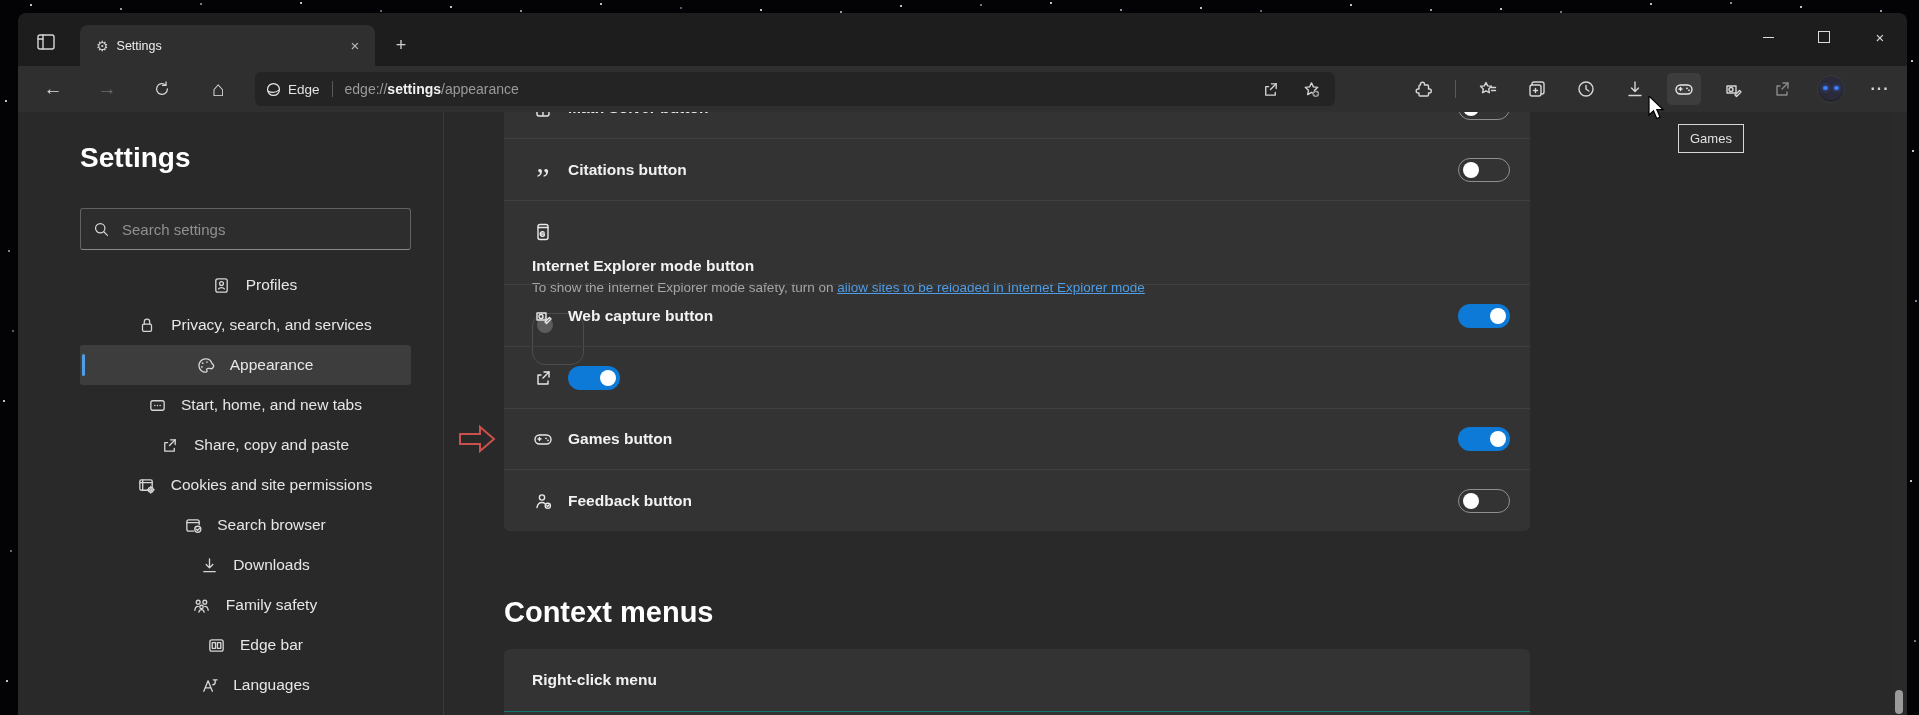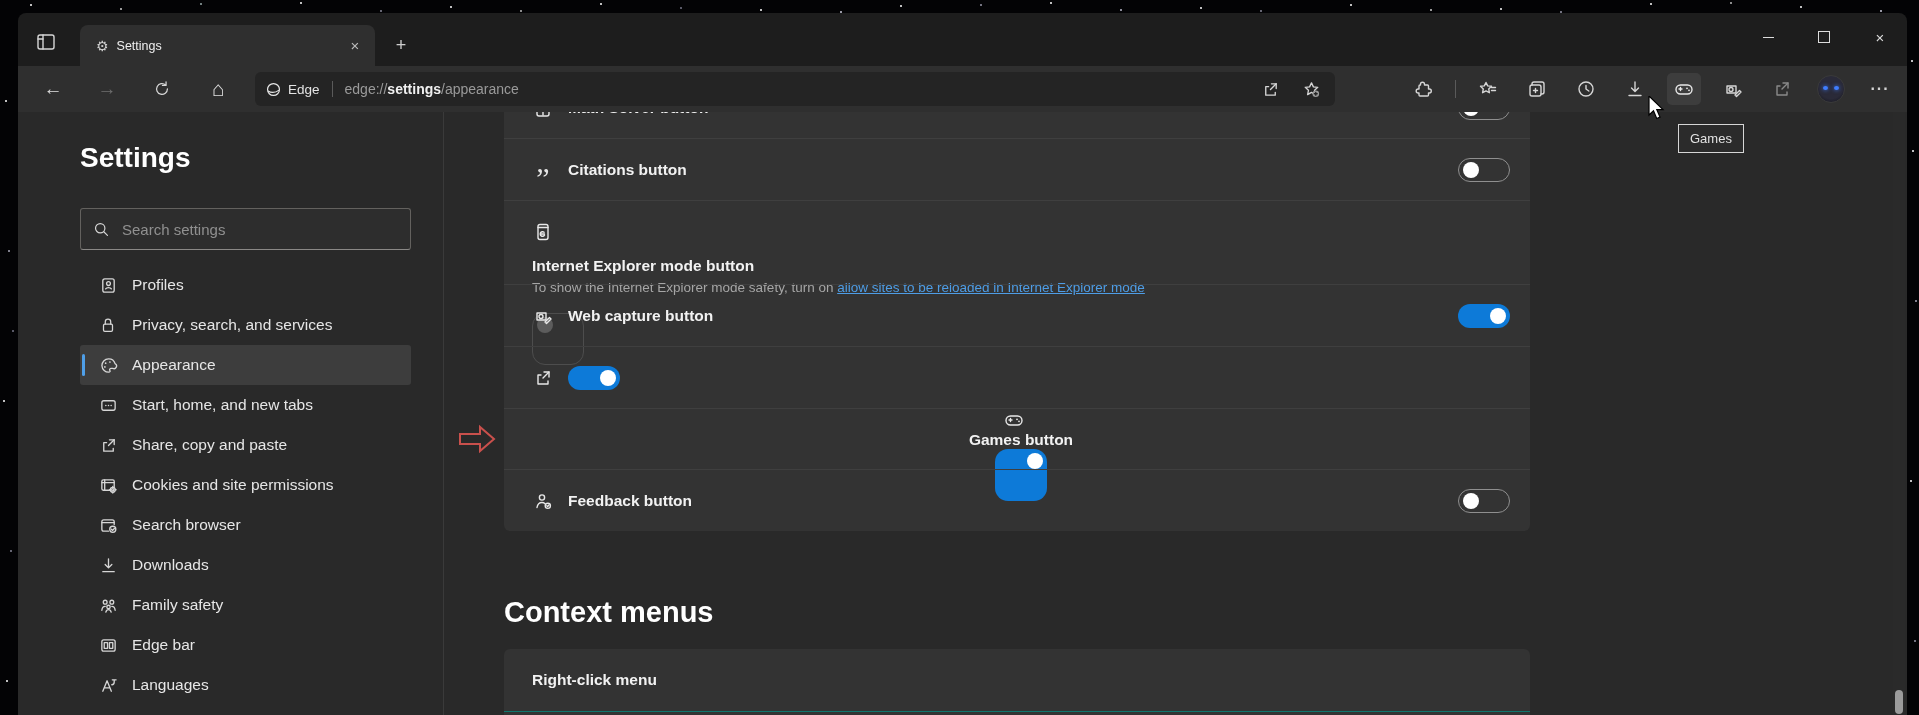--- a/index.html
+++ b/index.html
@@ -52,21 +52,21 @@
   .avatar:before{left:5px;} .avatar:after{right:5px;}
   .dots{font-size:16px;color:#d4d4d4;letter-spacing:1px;font-weight:bold;}
   
   .sb-title{position:absolute;left:62px;top:30px;font-size:28px;font-weight:bold;color:#fff;}
   .searchbox{position:absolute;left:62px;top:96px;width:331px;height:42px;background:#2d2d2d;
              border:1px solid #63615e;border-bottom-color:#8a8886;border-radius:3px;display:flex;
              align-items:center;box-sizing:border-box;padding:0 12px;gap:12px;}
   .searchbox .ph{font-size:15px;color:#909090;}
   .nav{position:absolute;left:62px;top:153px;width:331px;}
   .navitem{height:40px;display:flex;align-items:center;padding-left:18px;gap:14px;border-radius:3px;
-           position:relative;color:#e6e6e6;font-size:15.5px;}
+           position:relative;color:#e6e6e6;font-size:15.5px;justify-content:center;}
   .navitem.sel{background:#3d3d3d;}
   .navitem.sel:before{content:"";position:absolute;left:2px;top:9px;width:3px;height:22px;
                       border-radius:2px;background:#4f9fe8;}
   .nic{width:20px;height:20px;flex:0 0 20px;display:flex;align-items:center;justify-content:center;}
   .sbdivider{position:absolute;left:425px;top:0;width:1px;height:603px;background:#3a3a3a;}
   
   .card{position:absolute;left:486px;width:1026px;background:#333333;border-radius:6px;overflow:hidden;}
   .card1{top:-34px;}
   .row{display:flex;align-items:center;padding:0 20px 0 28px;box-sizing:border-box;position:relative;}
   .row+.row{border-top:1px solid #3f3f3f;}
@@ -412,21 +412,21 @@
             <svg class="ic bright" width="20" height="20" viewBox="0 0 20 20">
               <path d="M8 7H5v9h10v-3"></path>
               <path d="M11 4h5v5"></path>
               <path d="M16 4l-6 6"></path>
             </svg>
           </span>
         <div class="toggle on">
             <div class="knob"></div>
           </div>
       </div>
-      <div class="row" style="height:61px;flex-direction:column;">
+      <div class="row" style="height:61px;">
         <span class="ric">
             <svg class="ic bright" width="22" height="22" viewBox="0 0 22 22">
               <rect x="3" y="7" width="16" height="9" rx="4.5"></rect>
               <path d="M7.5 9.5v3M6 11h3"></path>
               <circle cx="14" cy="10.3" r="0.9" fill="#e8e8e8" stroke="none"></circle>
               <circle cx="16" cy="12.3" r="0.9" fill="#e8e8e8" stroke="none"></circle>
             </svg>
           </span>
         <span class="rlabel">Games button</span>
         <div class="toggle on">

